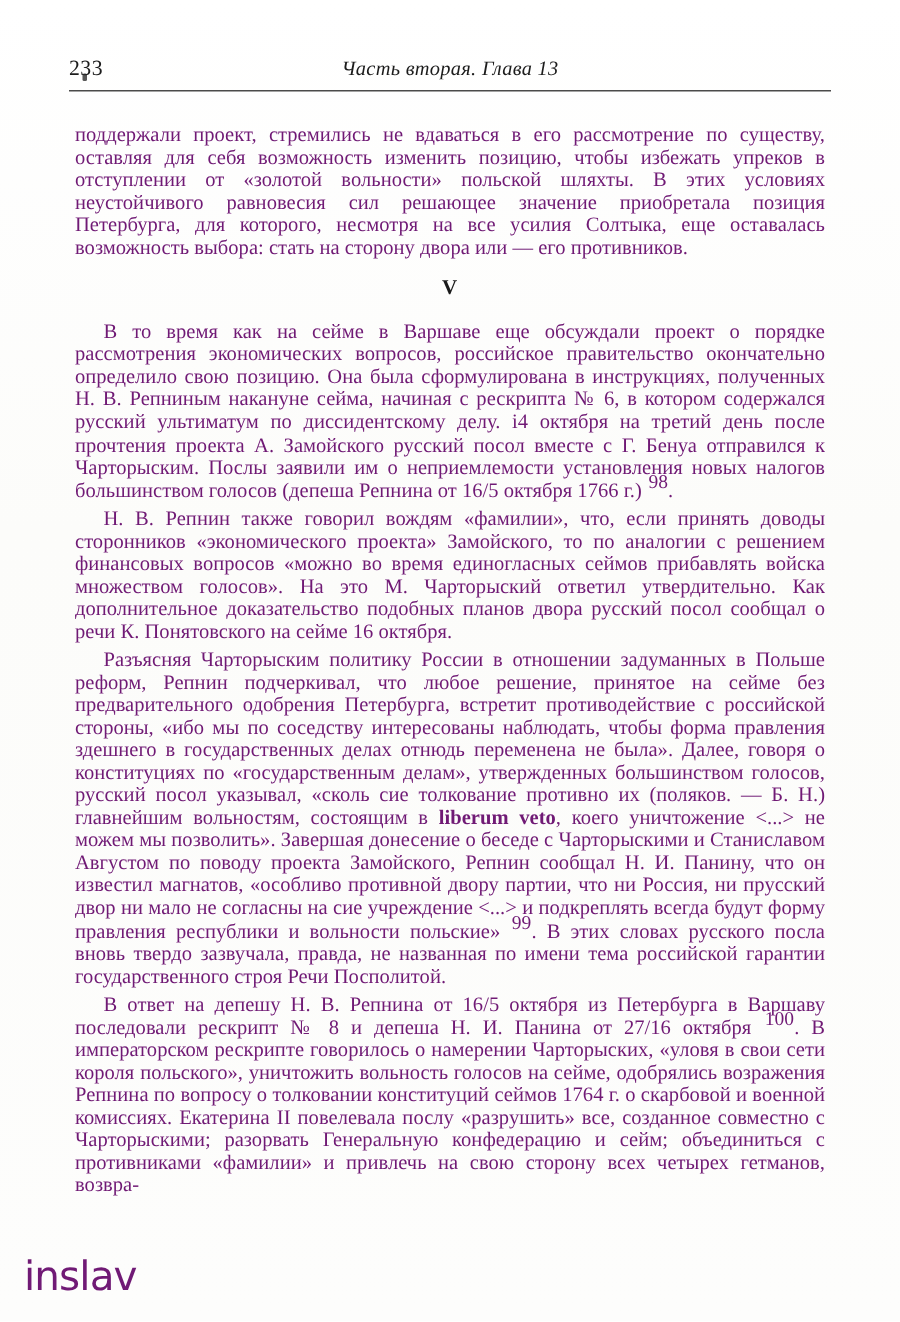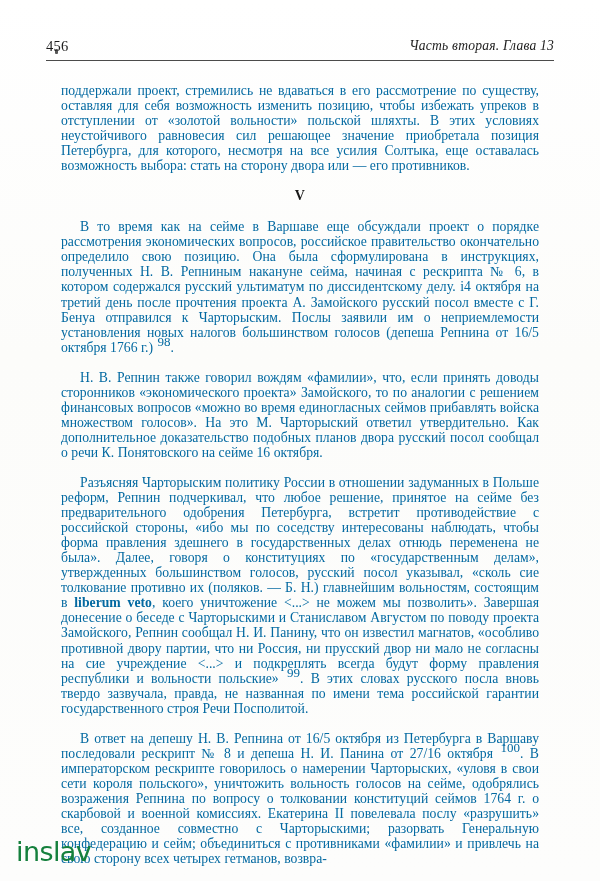--- a/index.html
+++ b/index.html
@@ -44,48 +44,48 @@
     top: 0;
     font-size: 14.5px;
     letter-spacing: 0.3px;
     color: #1c1c1c;
   }
   .running-title {
     position: absolute;
     left: 0;
     right: 0;
     top: 0;
-    text-align: right;
+    text-align: center;
     font-style: italic;
     font-size: 13.6px;
     letter-spacing: 0.2px;
     color: #1c1c1c;
   }
   .head-rule {
     position: absolute;
     left: 0;
     top: 22px;
     width: 100%;
     height: 1px;
     background: #2b2b2b;
     opacity: 0.85;
   }
 
   
   .body-text {
     margin-top: 14px;
   }
   p.para {
-    margin: 15px;
+    margin: 4px;
     font-size: 13.7px;
     line-height: 15.05px;
     text-align: justify;
     text-justify: inter-word;
     hyphens: manual;
-    color: #0369a1;
+    color: #701a75;
     letter-spacing: 0.02px;
   }
   p.indent {
     text-indent: 19px;
   }
   .section-mark {
     text-align: center;
     font-size: 14px;
     font-weight: bold;
     margin: 13px 0 12px 0;
@@ -105,21 +105,21 @@
   }
 
   
   .watermark {
     position: absolute;
     left: 16px;
     bottom: 14px;
     font-family: "DejaVu Sans", "Liberation Sans", sans-serif;
     font-size: 27px;
     letter-spacing: -0.6px;
-    color: #15803d;
+    color: #701a75;
     user-select: none;
   }
 
   
   .speck {
     position: absolute;
     left: 55px;
     top: 49px;
     width: 3px;
     height: 5px;
@@ -131,21 +131,21 @@
 </head>
 <body>
 
 <div class="page">
   <div class="paper-tint"></div>
   <div class="speck"></div>
 
   <div class="content">
 
     <div class="running-head">
-      <div class="folio">456</div>
+      <div class="folio">233</div>
       <div class="running-title">Часть вторая. Глава 13</div>
       <div class="head-rule"></div>
     </div>
 
     <div class="body-text">
 
       <p class="para">поддержали проект, стремились не вдаваться в его рассмотрение по существу, оставляя для себя возможность изменить позицию, чтобы избежать упреков в отступлении от «золотой вольности» польской шляхты. В этих условиях неустойчивого равновесия сил решающее значение приобретала позиция Петербурга, для которого, несмотря на все усилия Солтыка, еще оставалась возможность выбора: стать на сторону двора или — его противников.</p>
 
       <div class="section-mark">V</div>
 

